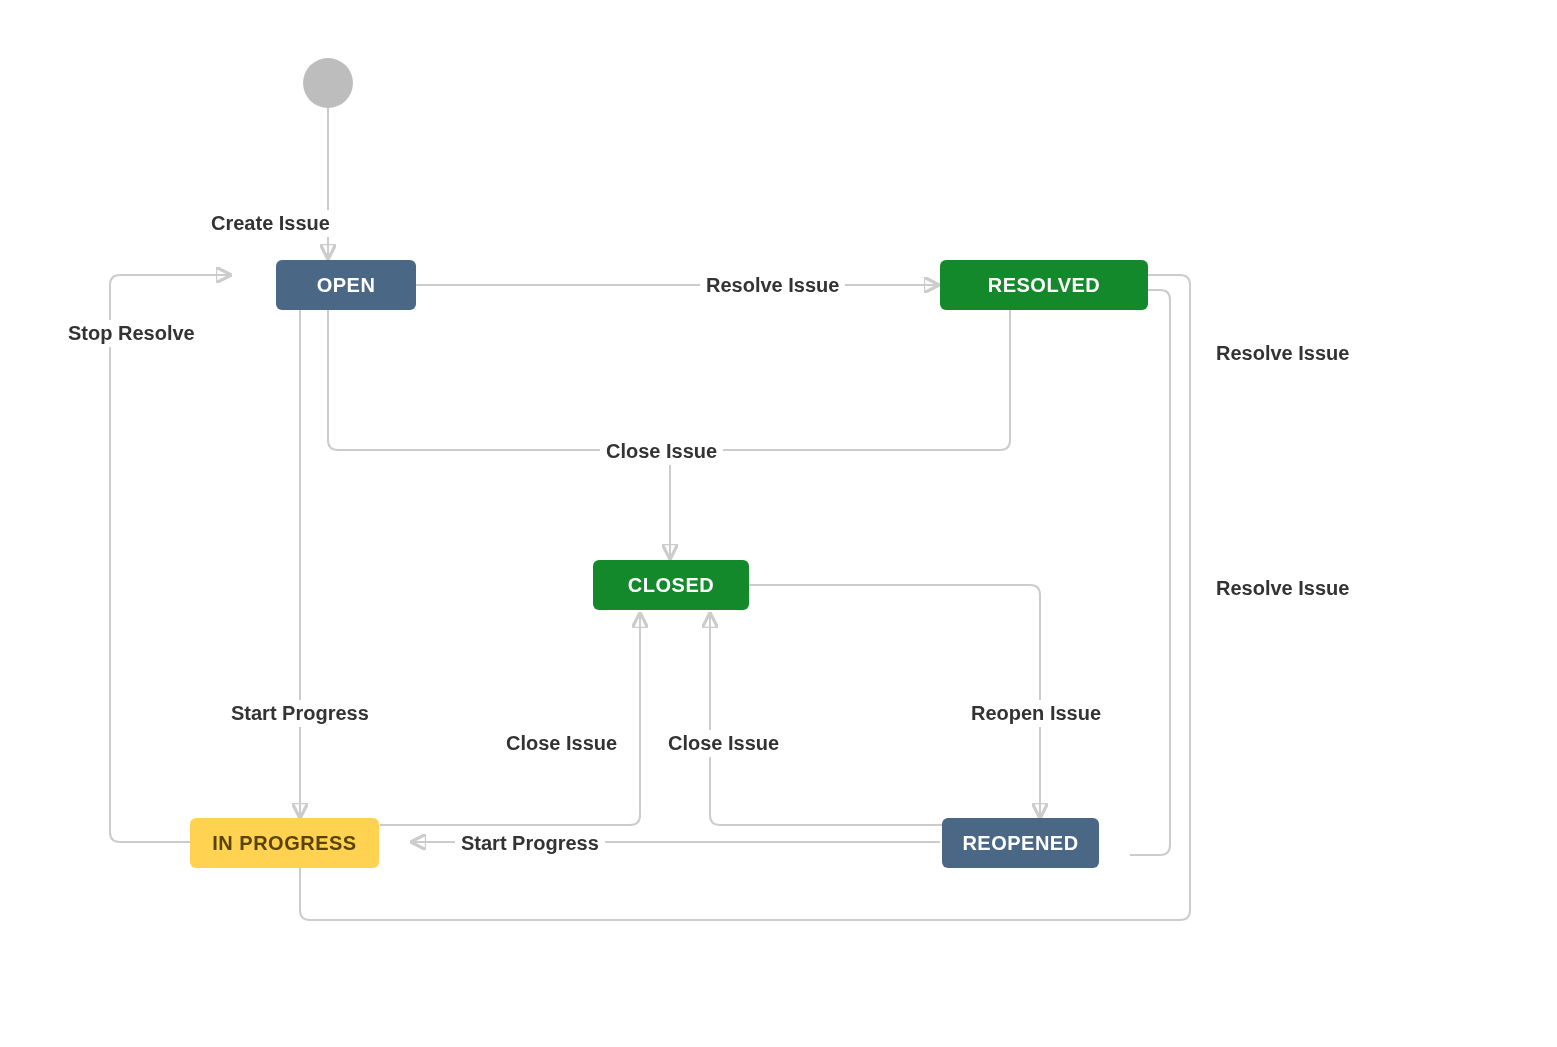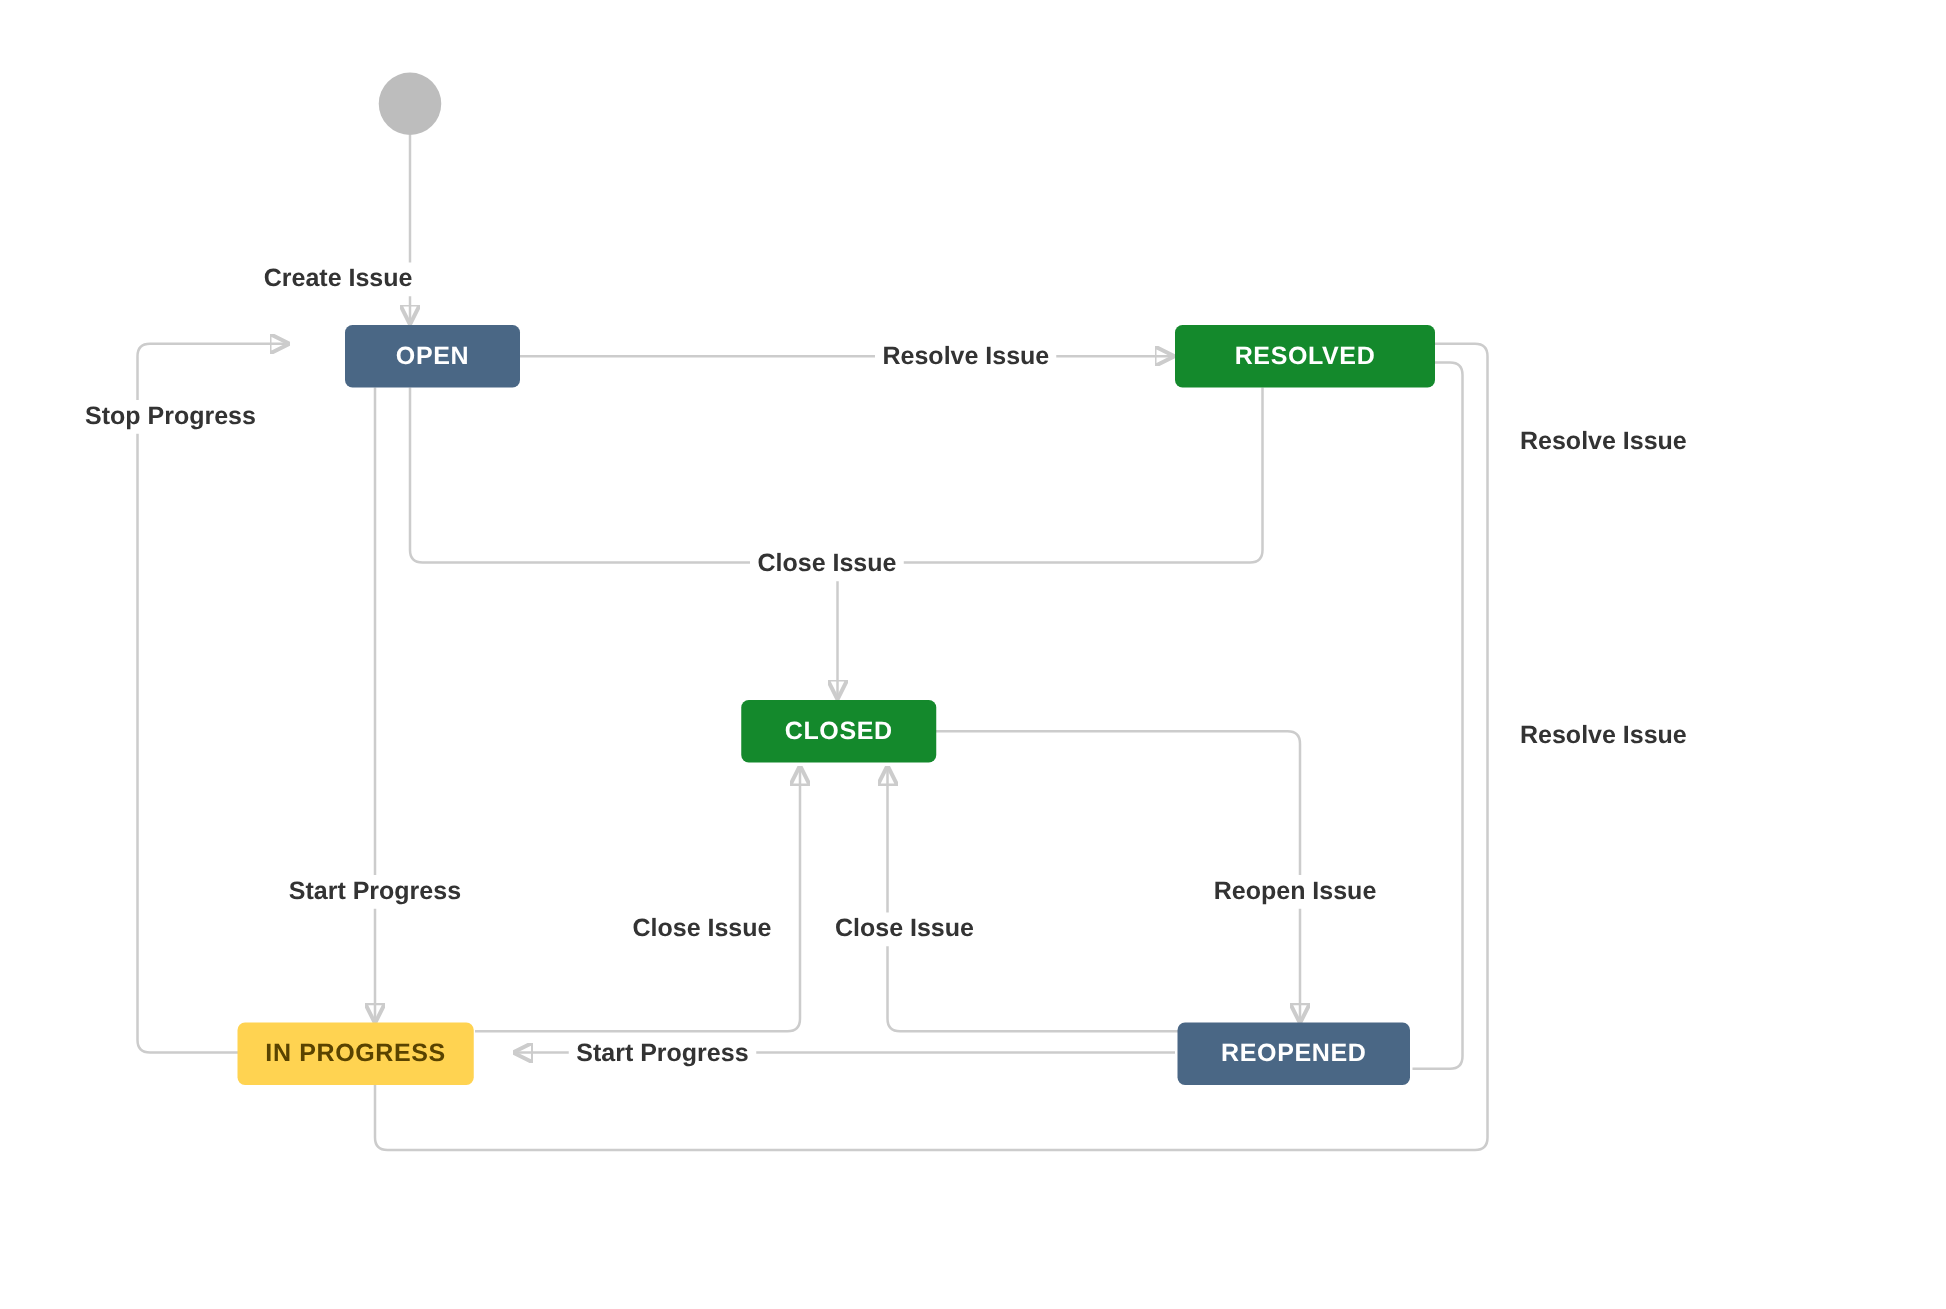--- a/index.html
+++ b/index.html
@@ -111,27 +111,27 @@
   </div>
 <div class="node green" style="left:940px; top:260px; width:208px;">
     <span>RESOLVED</span>
   </div>
 <div class="node green" style="left:593px; top:560px; width:156px;">
     <span>CLOSED</span>
   </div>
 <div class="node yellow" style="left:190px; top:818px; width:189px;">
     <span>IN PROGRESS</span>
   </div>
-<div class="node blue" style="left:942px; top:818px; width:186px;">
+<div class="node blue" style="left:942px; top:818px; width:157px;">
     <span>REOPENED</span>
   </div>
 
 <div class="edge-label" style="left:205px; top:210px;">Create Issue</div>
 <div class="edge-label" style="left:700px; top:272px;">Resolve Issue</div>
-<div class="edge-label" style="left:62px;  top:320px;">Stop Progress</div>
+<div class="edge-label" style="left:62px;  top:320px;">Stop Resolve</div>
 <div class="edge-label" style="left:600px; top:438px;">Close Issue</div>
 <div class="edge-label" style="left:1210px; top:340px;">Resolve Issue</div>
 <div class="edge-label" style="left:1210px; top:575px;">Resolve Issue</div>
 <div class="edge-label" style="left:965px; top:700px;">Reopen Issue</div>
 <div class="edge-label" style="left:225px; top:700px;">Start Progress</div>
 <div class="edge-label" style="left:500px; top:730px;">Close Issue</div>
 <div class="edge-label" style="left:662px; top:730px;">Close Issue</div>
 <div class="edge-label" style="left:455px; top:830px;">Start Progress</div>
 
 </body></html>

